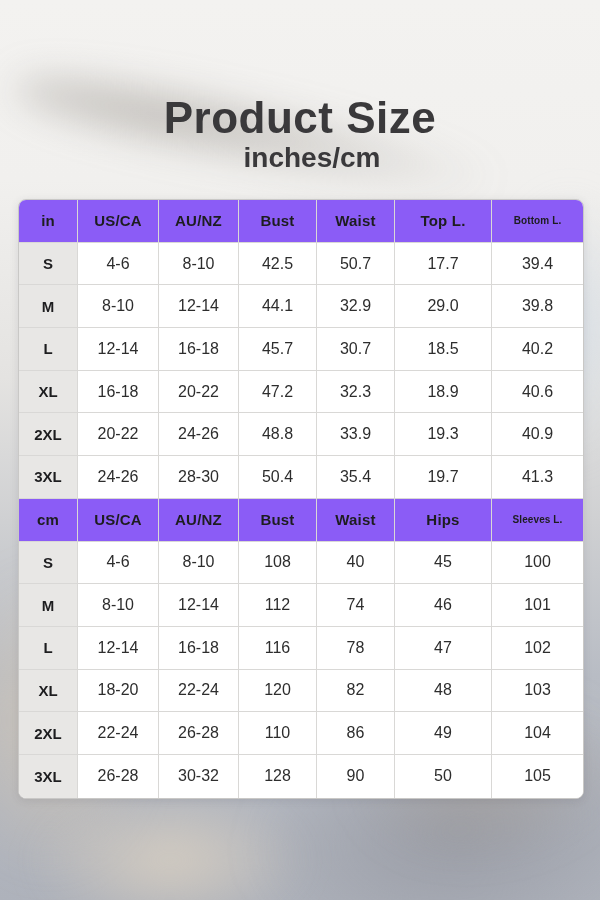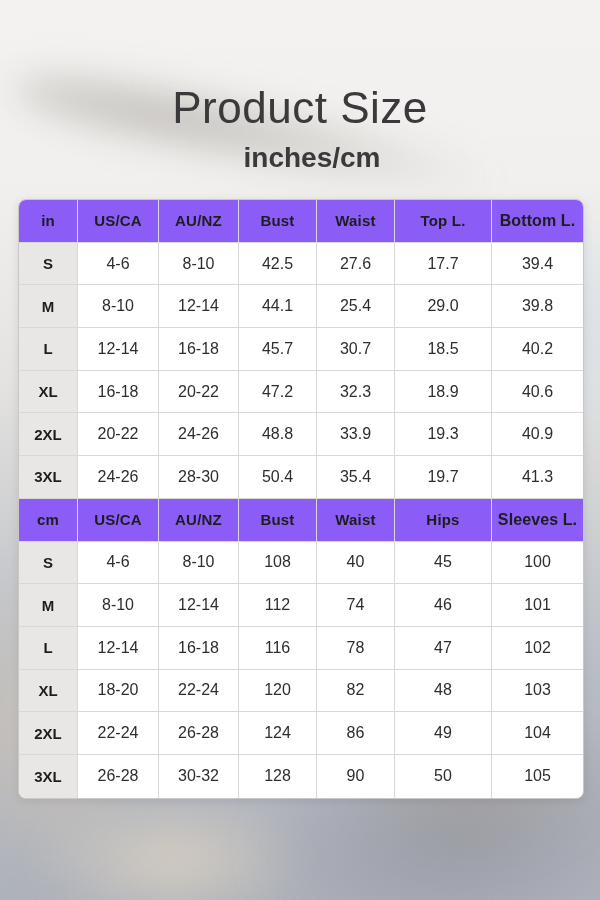--- a/index.html
+++ b/index.html
@@ -44,25 +44,25 @@
     transform: rotate(-8deg);
   }
   .blob-beige-right {
     right: -30px; bottom: 40px; width: 280px; height: 170px;
     background: radial-gradient(ellipse, rgba(172,163,152,0.45), rgba(172,163,152,0) 70%);
     transform: rotate(-10deg);
   }
 
   .page-title {
     position: absolute;
-    top: 83px; left: 0; width: 100%;
+    top: 93px; left: 0; width: 100%;
     margin: 0;
     text-align: center;
     font-size: 44px;
-    font-weight: 400;
+    font-weight: 700;
     letter-spacing: 0.5px;
     color: #3a393b;
   }
   .page-subtitle {
     position: absolute;
     top: 130px; left: 0; width: 100%;
     margin: 12px;
     text-align: center;
     font-size: 28px;
     font-weight: 600;
@@ -107,21 +107,21 @@
     white-space: nowrap;
     overflow: hidden;
   }
   .size-chart th {
     background: #8b5cf6;
     font-weight: 700;
     font-size: 15px;
     color: #1d1d1f;
     letter-spacing: 0.2px;
   }
-  .size-chart th.small { font-size: 16px; letter-spacing: 0.1px; }
+  .size-chart th.small { font-size: 10px; letter-spacing: 0.1px; }
   .size-chart td.sz {
     background: #e8e7e5;
     font-weight: 700;
     font-size: 15px;
     color: #1d1d1f;
   }
   .size-chart tr > *:last-child { border-right: none; }
   .size-chart tr:last-child > * { border-bottom: none; }
 </style>
 </head>
@@ -160,30 +160,30 @@
           <th>Bust</th>
           <th>Waist</th>
           <th>Top L.</th>
           <th class="small">Bottom L.</th>
         </tr>
         <tr>
           <td class="sz">S</td>
           <td>4-6</td>
           <td>8-10</td>
           <td>42.5</td>
-          <td>27.6</td>
+          <td>50.7</td>
           <td>17.7</td>
           <td>39.4</td>
         </tr>
         <tr>
           <td class="sz">M</td>
           <td>8-10</td>
           <td>12-14</td>
           <td>44.1</td>
-          <td>25.4</td>
+          <td>32.9</td>
           <td>29.0</td>
           <td>39.8</td>
         </tr>
         <tr>
           <td class="sz">L</td>
           <td>12-14</td>
           <td>16-18</td>
           <td>45.7</td>
           <td>30.7</td>
           <td>18.5</td>
@@ -258,21 +258,21 @@
           <td>22-24</td>
           <td>120</td>
           <td>82</td>
           <td>48</td>
           <td>103</td>
         </tr>
         <tr>
           <td class="sz">2XL</td>
           <td>22-24</td>
           <td>26-28</td>
-          <td>124</td>
+          <td>110</td>
           <td>86</td>
           <td>49</td>
           <td>104</td>
         </tr>
         <tr>
           <td class="sz">3XL</td>
           <td>26-28</td>
           <td>30-32</td>
           <td>128</td>
           <td>90</td>

